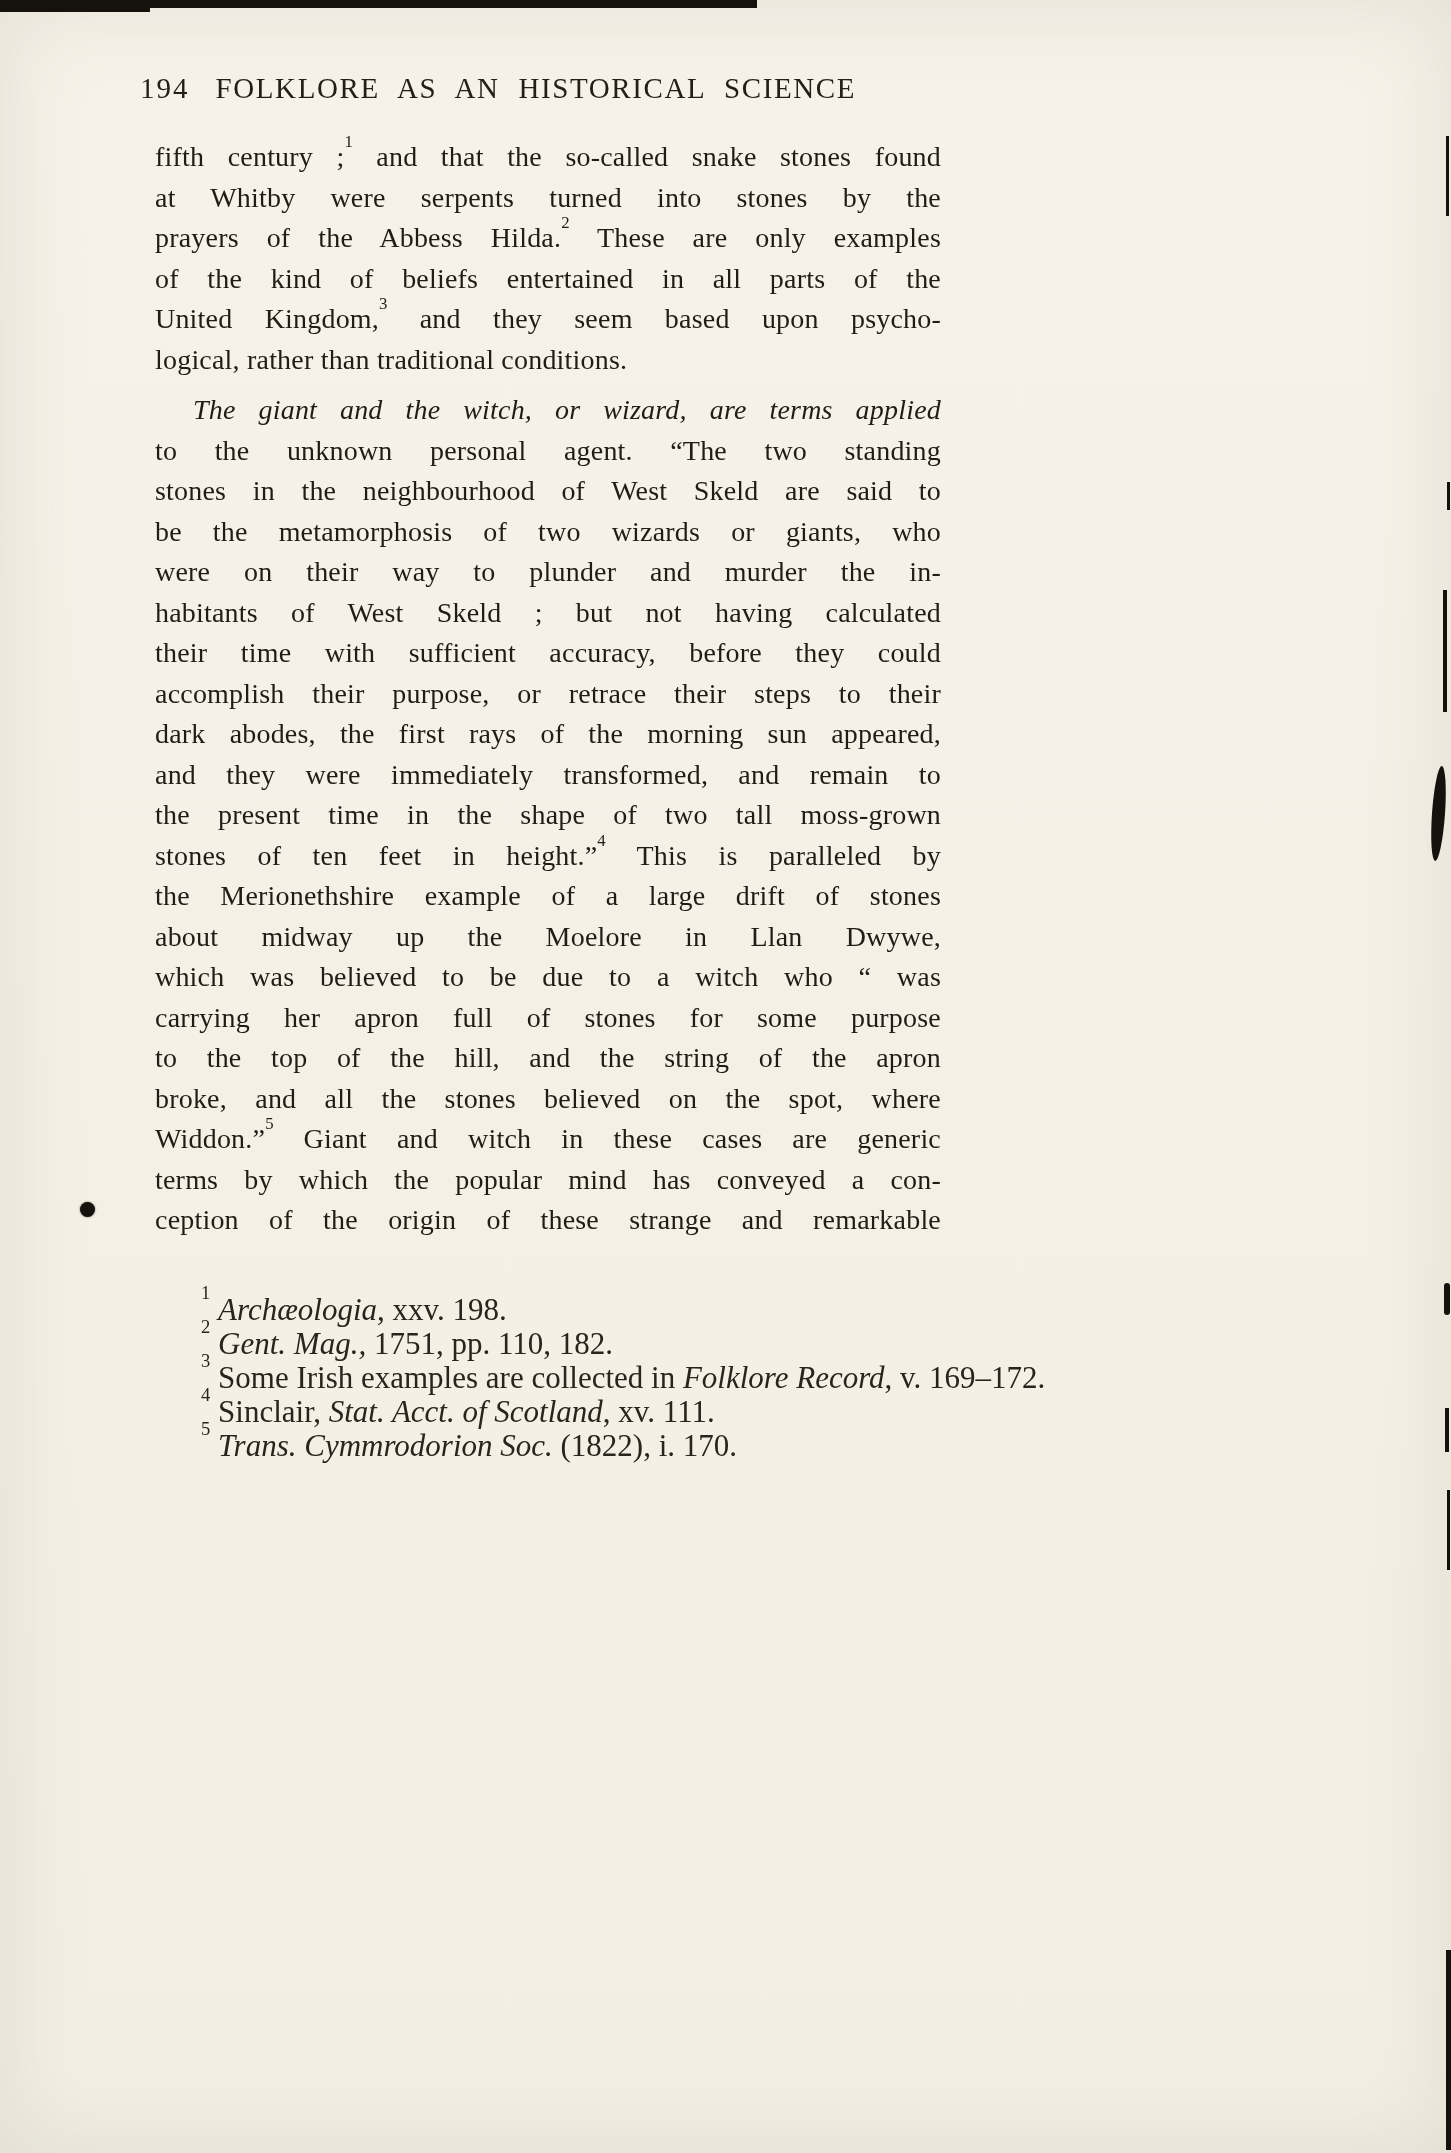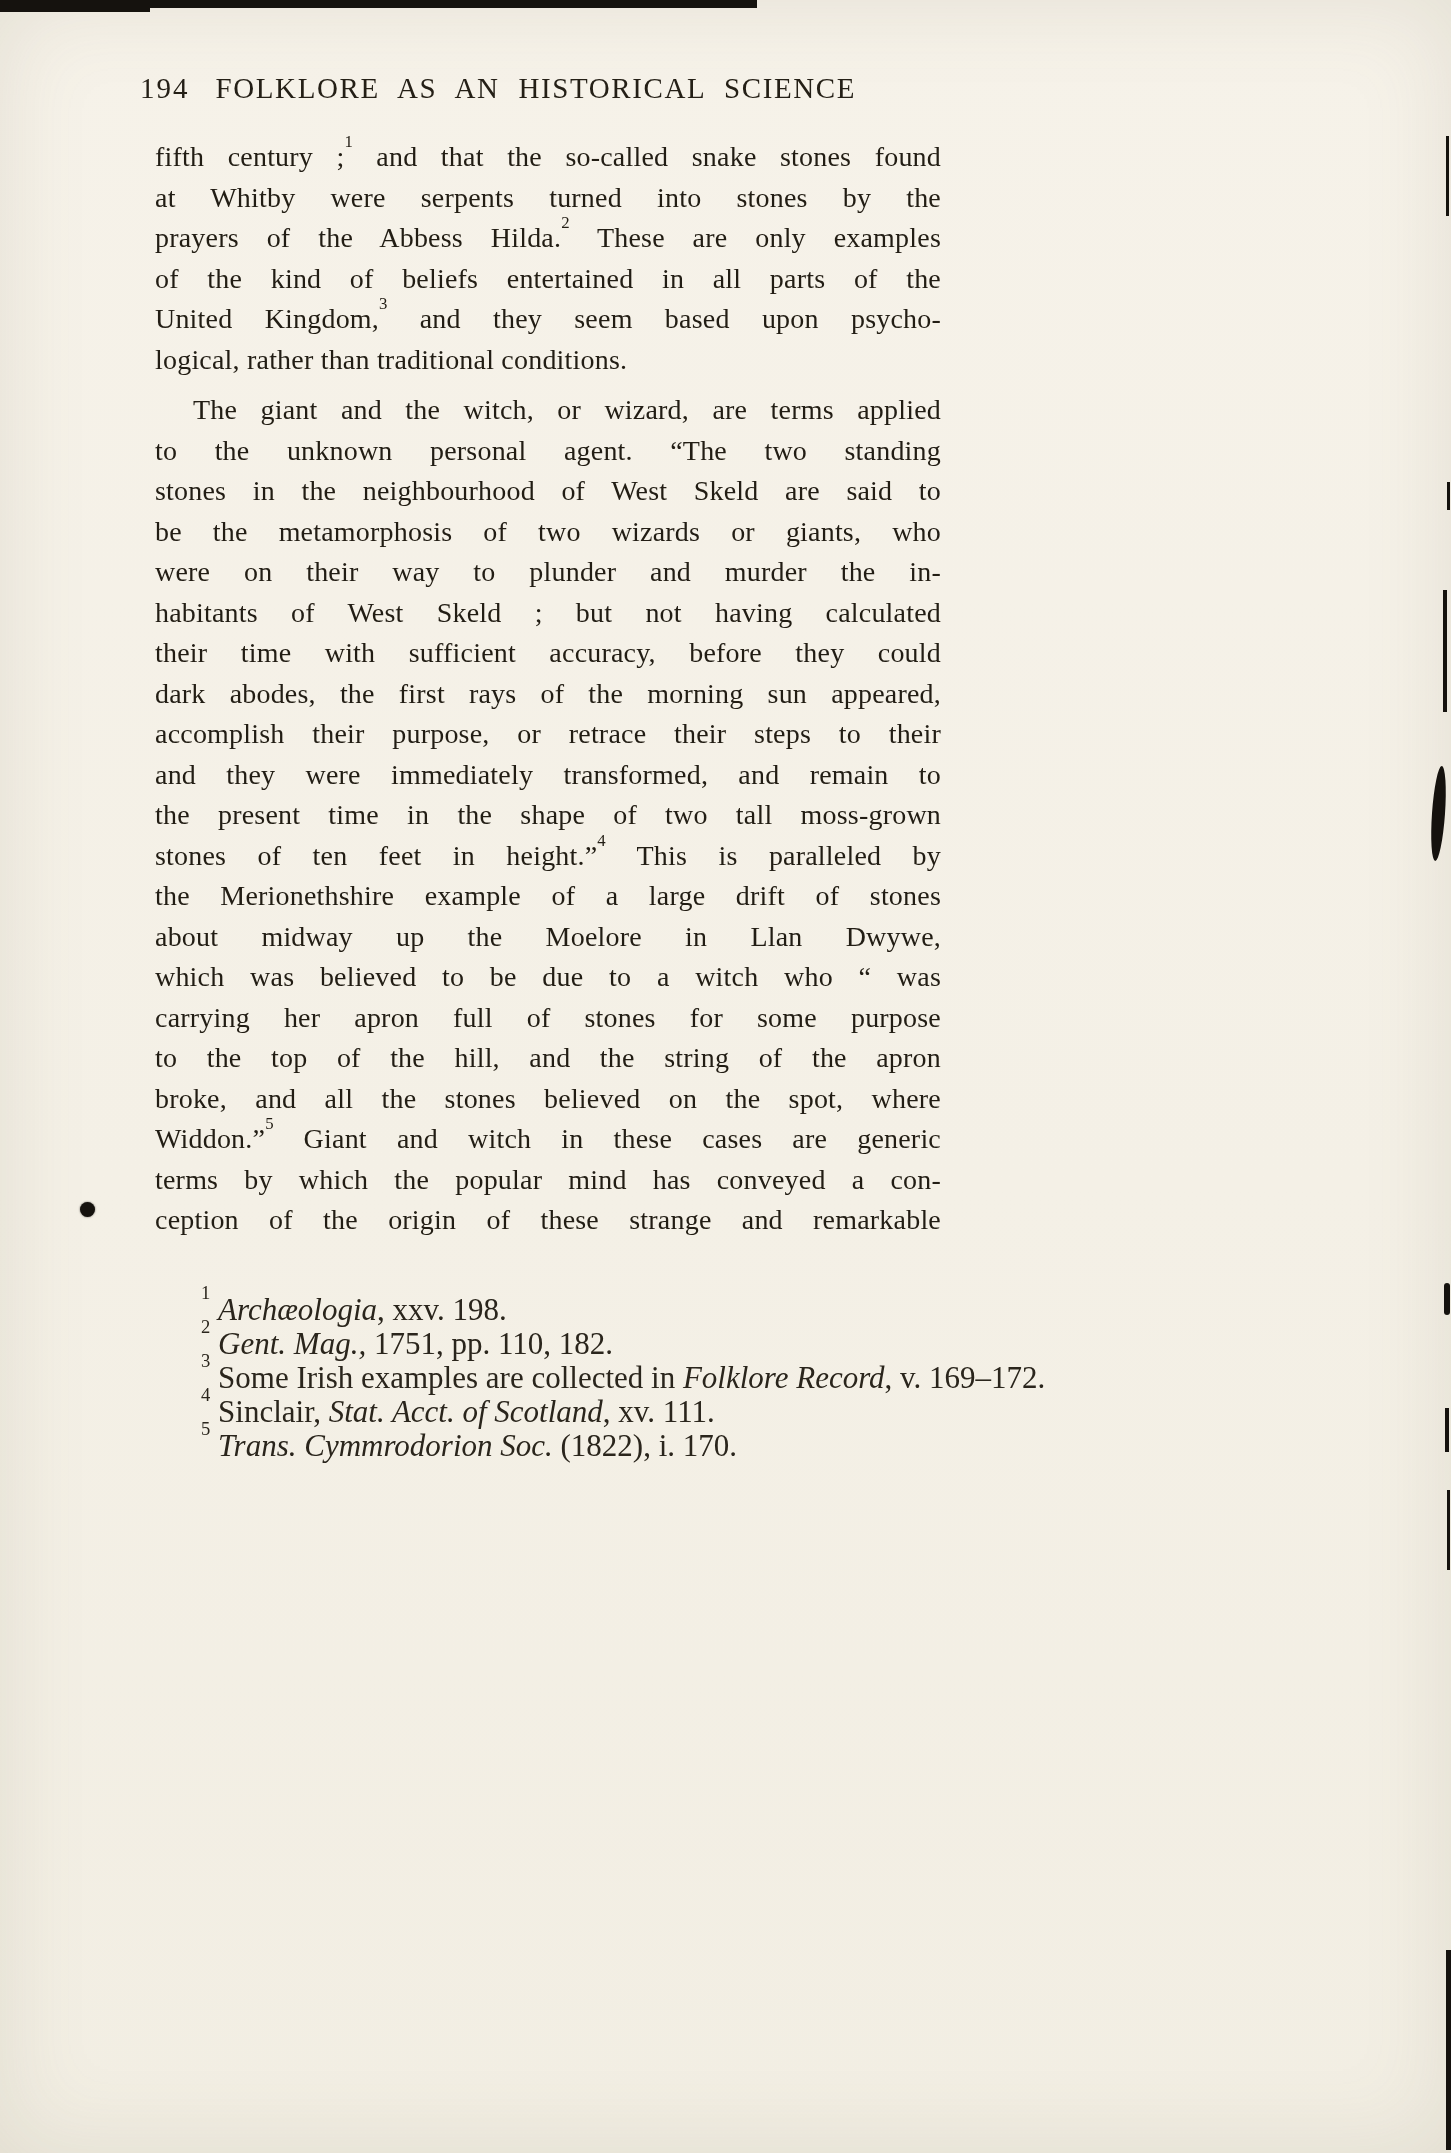--- a/index.html
+++ b/index.html
@@ -45,21 +45,21 @@
   }
   .paragraph{margin:10px;}
   .line{
     line-height:40.5px;
     height:40.5px;
     text-align:justify;
     text-align-last:justify;
     white-space:nowrap0; 
   }
   .line.no-justify{text-align-last:left;}
-  .line.indent{text-indent:38px;}
+  .line.indent{text-indent:38px;font-style:italic;}
   sup.fnref{
     font-size:60%;
     line-height:0;
     position:relative;
     top:-0.5em;
     letter-spacing:0;
   }
   
   .footnotes{
     position:absolute;
@@ -117,22 +117,22 @@
         <div class="line no-justify">logical, rather than traditional conditions.</div>
       </div>
       <div class="paragraph">
         <div class="line indent">The giant and the witch, or wizard, are terms applied</div>
         <div class="line">to the unknown personal agent. “The two standing</div>
         <div class="line">stones in the neighbourhood of West Skeld are said to</div>
         <div class="line">be the metamorphosis of two wizards or giants, who</div>
         <div class="line">were on their way to plunder and murder the in-</div>
         <div class="line">habitants of West Skeld ; but not having calculated</div>
         <div class="line">their time with sufficient accuracy, before they could</div>
+        <div class="line">accomplish their purpose, or retrace their steps to their</div>
         <div class="line">dark abodes, the first rays of the morning sun appeared,</div>
-        <div class="line">accomplish their purpose, or retrace their steps to their</div>
         <div class="line">and they were immediately transformed, and remain to</div>
         <div class="line">the present time in the shape of two tall moss-grown</div>
         <div class="line">stones of ten feet in height.”<sup class="fnref">4</sup> This is paralleled by</div>
         <div class="line">the Merionethshire example of a large drift of stones</div>
         <div class="line">about midway up the Moelore in Llan Dwywe,</div>
         <div class="line">which was believed to be due to a witch who “ was</div>
         <div class="line">carrying her apron full of stones for some purpose</div>
         <div class="line">to the top of the hill, and the string of the apron</div>
         <div class="line">broke, and all the stones believed on the spot, where</div>
         <div class="line">Widdon.”<sup class="fnref">5</sup> Giant and witch in these cases are generic</div>

